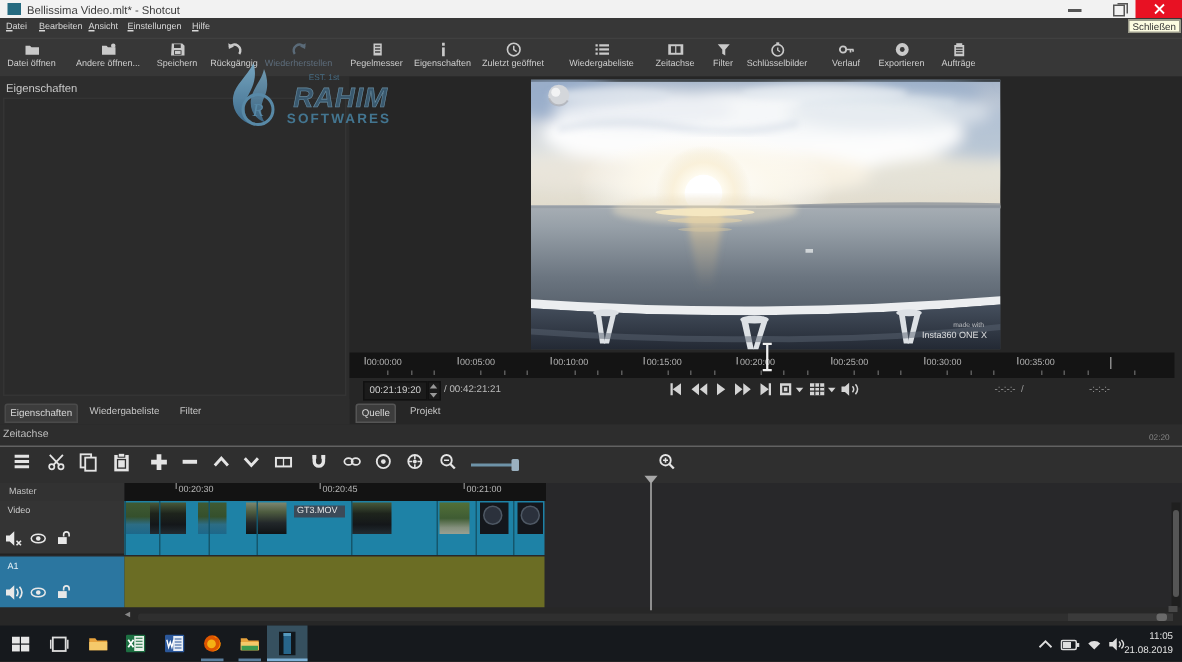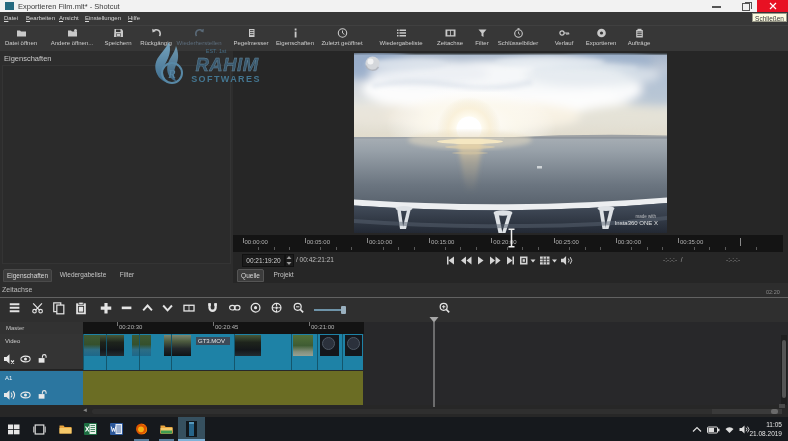--- a/index.html
+++ b/index.html
@@ -6,21 +6,21 @@
     font-family:"Liberation Sans", sans-serif;background:#2a2a2a;}
   .abs{position:absolute;}
   #stage{position:relative;width:788px;height:441px;background:#2a2a2a;}
 </style>
 </head>
 <body>
 <div id="stage">
 
   <div class="abs" style="left:0;top:0;width:788px;height:12px;background:#f2f2f2;"></div>
   <div class="abs" style="left:5px;top:2px;width:9px;height:8px;background:#256a80;"></div>
-  <div class="abs" style="left:18px;top:1.5px;font-size:7.5px;color:#3c3c3c;">Exportieren Film.mlt* - Shotcut</div>
+  <div class="abs" style="left:18px;top:1.5px;font-size:7.5px;color:#3c3c3c;">Bellissima Video.mlt* - Shotcut</div>
   <div class="abs" style="left:712px;top:6px;width:9px;height:1.5px;background:#555;"></div>
   <div class="abs" style="left:742px;top:3px;width:6px;height:6px;border:1px solid #555;background:#f2f2f2;"></div>
   <div class="abs" style="left:745px;top:1.5px;width:6px;height:6px;border:1px solid #555;border-bottom:none;border-left:none;"></div>
   <div class="abs" style="left:757px;top:0;width:31px;height:12px;background:#e81123;"></div>
   <svg class="abs" style="left:769px;top:2px;" width="8" height="8">
       <path d="M1 1 L7 7 M7 1 L1 7" stroke="#fff" stroke-width="1.2"></path>
     </svg>
 
   <div class="abs" style="left:752px;top:13px;width:35px;height:9px;background:#fcfce1;border:1px solid #9a9a8a;font-size:6.5px;color:#333;line-height:9px;text-align:center;z-index:60;box-sizing:border-box;">Schließen</div>
 

